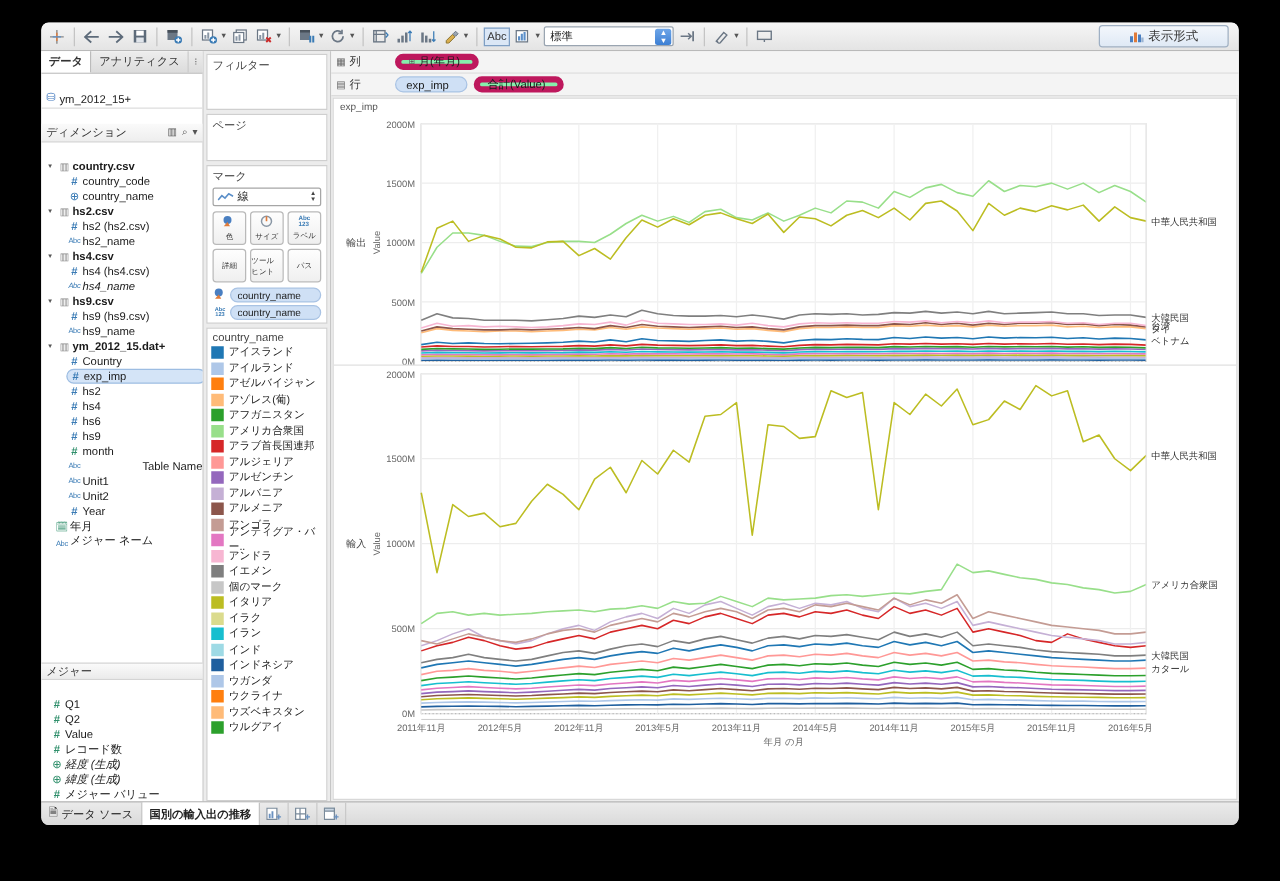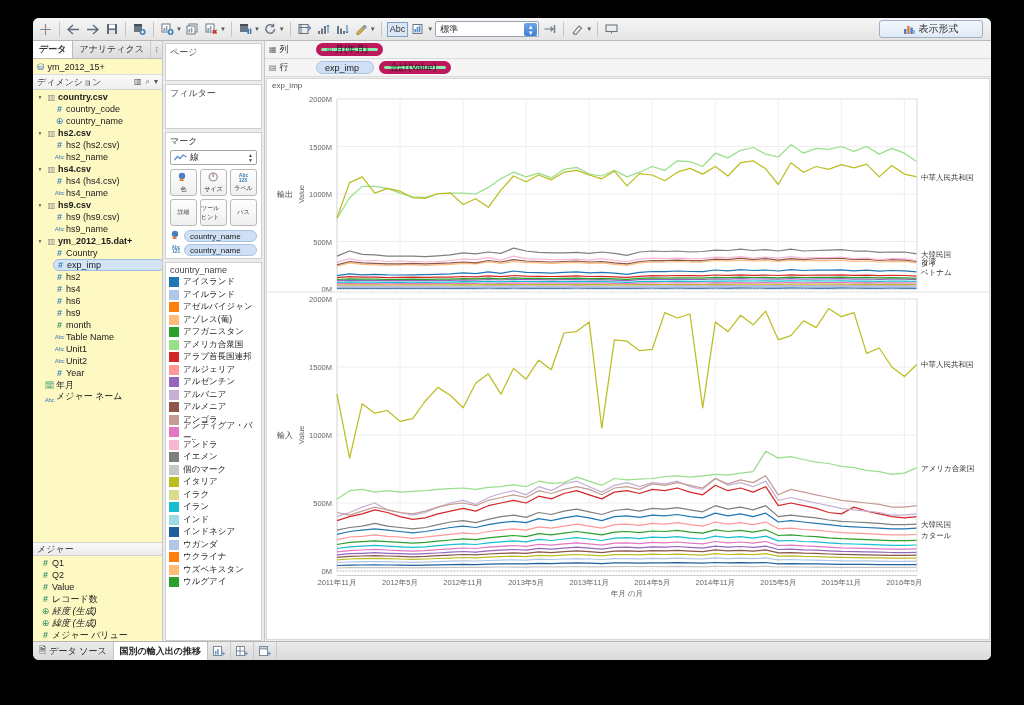--- a/index.html
+++ b/index.html
@@ -70,23 +70,23 @@
     margin-left: auto; height: 18px; min-width: 104px;
     border: 1px solid #9fb0c4; border-radius: 3px;
     background: linear-gradient(#f3f7fc,#dfe9f5);
     display: flex; align-items: center; justify-content: center; gap: 4px;
     font-size: 10px; color: #333; padding: 0 8px; margin-right: 4px;
   }
   
   #body { flex: 1; display: flex; min-height: 0; background: #ececec; }
   
   #datapane {
-    width: 130px; flex: none; background: #fef9c3;
+    width: 130px; flex: none; background: #ffffff;
     border-right: 1px solid #c6c6c6;
-    display: flex; flex-direction: column; min-height: 0;
+    display: flex; flex-direction: column; min-height: 0; gap: 12px;
   }
   #dp-tabs {
     height: 18px; flex: none; display: flex; align-items: stretch;
     background: linear-gradient(#ededed,#dcdcdc); border-bottom: 1px solid #bbb;
     font-size: 9px;
   }
   .dp-tab { display: flex; align-items: center; padding: 0 6px; color: #333; }
   .dp-tab.active { background: #fff; font-weight: bold; border-right: 1px solid #bbb;}
   .dp-tab.inactive { border-right: 1px solid #ccc; }
   #dp-tabmore { margin-left: auto; padding: 0 4px; display: flex; align-items: center; font-size: 8px; color: #666;}
@@ -418,21 +418,21 @@
           </div>
           <div class="trow grp" style="margin-left: 2px; width: auto;">
             <span class="disc">▼</span>
             <span class="tico tbl">▥</span>
             <span>hs4.csv</span>
           </div>
           <div class="trow" style="margin-left: 20px; width: auto;">
             <span class="tico hash">#</span>
             <span>hs4 (hs4.csv)</span>
           </div>
-          <div class="trow" style="margin-left: 20px; width: auto;">
+          <div class="trow" style="margin-left: 20px; width: auto; font-style: italic;">
             <span class="tico abc">Abc</span>
             <span>hs4_name</span>
           </div>
           <div class="trow grp" style="margin-left: 2px; width: auto;">
             <span class="disc">▼</span>
             <span class="tico tbl">▥</span>
             <span>hs9.csv</span>
           </div>
           <div class="trow" style="margin-left: 20px; width: auto;">
             <span class="tico hash">#</span>
@@ -468,21 +468,21 @@
             <span>hs6</span>
           </div>
           <div class="trow" style="margin-left: 20px; width: auto;">
             <span class="tico hash">#</span>
             <span>hs9</span>
           </div>
           <div class="trow" style="margin-left: 20px; width: auto;">
             <span class="tico hashg">#</span>
             <span>month</span>
           </div>
-          <div class="trow" style="margin-left: 20px; width: auto;">
+          <div class="trow" style="margin-left: 20px; width: auto; justify-content: space-between;">
             <span class="tico abc">Abc</span>
             <span>Table Name</span>
           </div>
           <div class="trow" style="margin-left: 20px; width: auto;">
             <span class="tico abc">Abc</span>
             <span>Unit1</span>
           </div>
           <div class="trow" style="margin-left: 20px; width: auto;">
             <span class="tico abc">Abc</span>
             <span>Unit2</span>
@@ -529,25 +529,25 @@
             <span>緯度 (生成)</span>
           </div>
           <div class="trow" style="margin-left: 6px;">
             <span class="tico hashg">#</span>
             <span>メジャー バリュー</span>
           </div>
         </div>
     </div>
 
     <div id="cards">
+      <div class="card" id="card-filter">
+        <div class="card-hd">フィルター</div>
+      </div>
       <div class="card" id="card-pages">
         <div class="card-hd">ページ</div>
-      </div>
-      <div class="card" id="card-filter">
-        <div class="card-hd">フィルター</div>
       </div>
       <div class="card" id="card-marks">
         <div class="card-hd">マーク</div>
         <div id="marktype">
           <svg width="13" height="8" viewBox="0 0 13 8">
               <path d="M0.5 6 L3.5 2.5 L6 4.5 L9 1 L12.5 3" stroke="#5b8fc9" stroke-width="1.3" fill="none"></path>
             </svg>
           <span>線</span>
           <span class="updown">▲<br>▼</span>
         </div>

